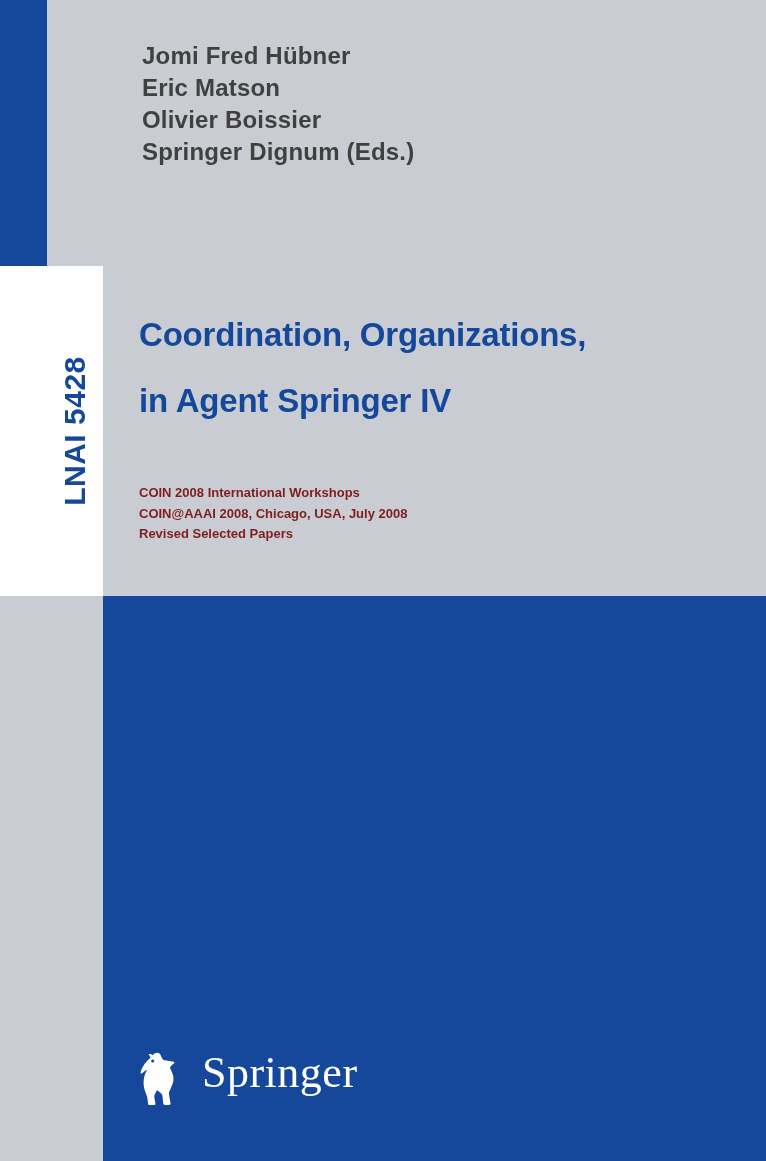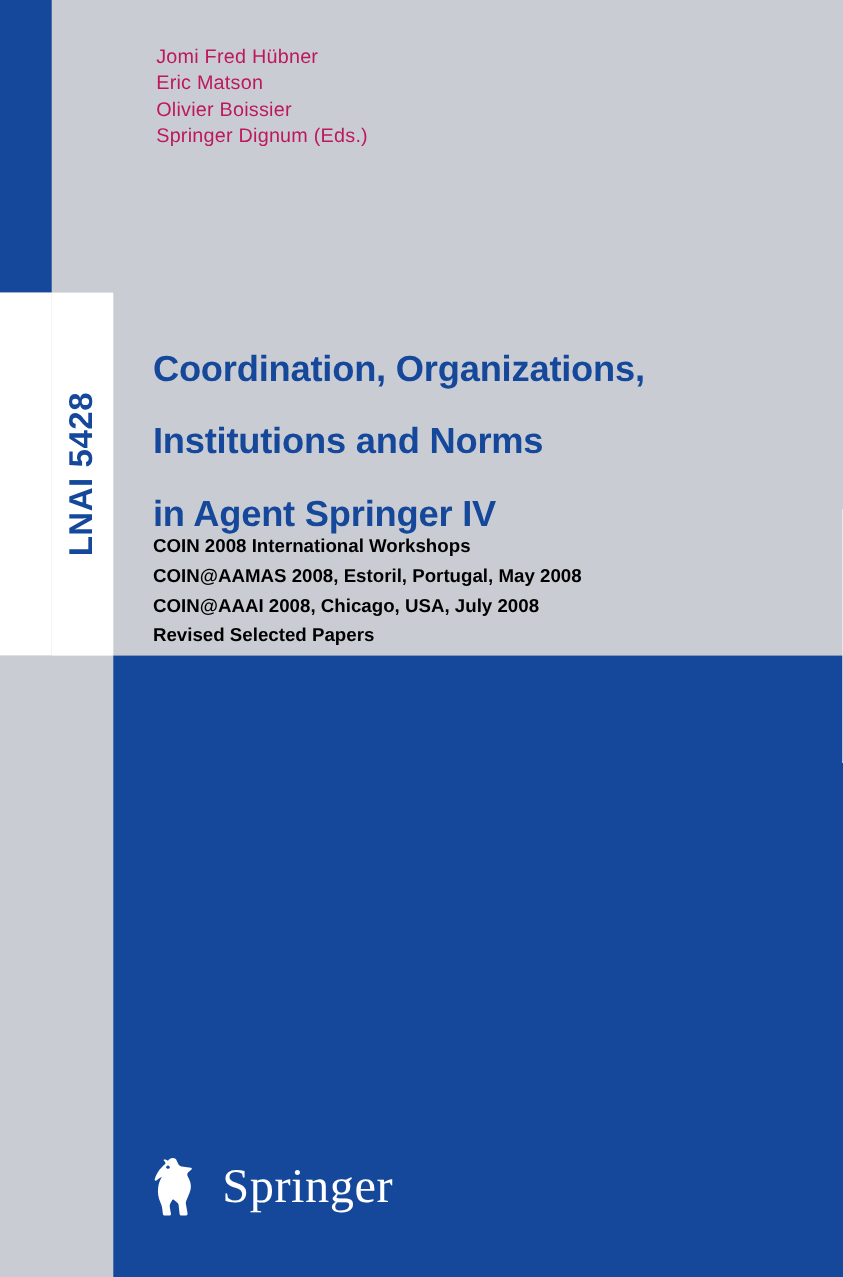--- a/index.html
+++ b/index.html
@@ -68,23 +68,23 @@
     letter-spacing: 0.5px;
   }
   
   .authors {
     position: absolute;
     left: 142px;
     top: 40px;
     width: 560px;
   }
   .author {
-    font-size: 18px;
-    font-weight: normal;
-    color: #be185d;
+    font-size: 24px;
+    font-weight: bold;
+    color: #404040;
     line-height: 1.33;
     letter-spacing: 0.2px;
   }
   
   .blue-panel {
     position: absolute;
     left: 103px;
     top: 596px;
     width: 663px;
     height: 565px;
@@ -105,32 +105,32 @@
     letter-spacing: -0.2px;
     margin-top: 20px;
   }
   .subtitle-block {
     position: absolute;
     left: 139px;
     top: 483px;
     width: 600px;
   }
   .subtitle-line {
-    font-size: 17px;
+    font-size: 13px;
     font-weight: bold;
-    color: #000000;
+    color: #7f1d1d;
     line-height: 1.59;
   }
   
   .springer {
     position: absolute;
     left: 128px;
     bottom: 52px;
     display: flex;
-    align-items: center;
+    align-items: flex-start;
     gap: 12px;
   }
   .springer-logo {
     width: 62px;
     height: 62px;
     display: block;
   }
   .springer-word {
     font-size: 44px;
     color: #ffffff;
@@ -154,27 +154,25 @@
 
   <div class="authors">
     <div class="author">Jomi Fred Hübner</div>
     <div class="author">Eric Matson</div>
     <div class="author">Olivier Boissier</div>
     <div class="author">Springer Dignum (Eds.)</div>
   </div>
 
   <div class="title-block">
     <div class="title-line">Coordination, Organizations,</div>
-    <div class="title-line">Institutions and Norms</div>
     <div class="title-line">in Agent Springer IV</div>
   </div>
 
   <div class="subtitle-block">
     <div class="subtitle-line">COIN 2008 International Workshops</div>
-    <div class="subtitle-line">COIN@AAMAS 2008, Estoril, Portugal, May 2008</div>
     <div class="subtitle-line">COIN@AAAI 2008, Chicago, USA, July 2008</div>
     <div class="subtitle-line">Revised Selected Papers</div>
   </div>
 
   <div class="blue-panel"></div>
 
   <div class="springer">
     <svg class="springer-logo" viewBox="0 0 64 64">
       <path fill="#ffffff" d="M30 6c-2 0-3.5 1.2-4.6 2.6-1.1-1.1-2.4-1.6-3.6-1.3-.4.1-.5.6-.2.9 1 .9 1.5 2 1.6 3.1-2.6 2-5.4 4.9-7.6 8.6-1.4 2.4-2.2 4.5-2.6 6.3-.2.9.9 1.5 1.6.9 1.6-1.5 3.4-2.8 5.2-3.7-1.8 3-3 6.3-3.5 9.9-.7 5.2.2 10.3 2.3 14.9.8 1.8 1.3 3.5 1.5 5.2l.6 5.1c.1.8.7 1.4 1.5 1.4h4.7c.9 0 1.6-.8 1.4-1.7l-1.1-6.3c-.2-1.1 0-2.2.5-3.2l1.7-3.2c.3-.6 1.1-.7 1.6-.3l3.3 2.8c.7.6 1.1 1.4 1.2 2.3l.9 8.1c.1.8.7 1.4 1.5 1.4h4.6c.9 0 1.6-.8 1.4-1.7l-1.6-9c-.2-1-.1-2 .3-2.9l3.2-7.6c1.7-4 1.6-8.5-.3-12.4l-1.6-3.3c-.6-1.2-.3-2.6.7-3.5l3-2.7c.6-.5.3-1.5-.5-1.6l-8.9-1.3c-1.3-.2-2.4-1-3-2.2l-1.4-2.8C33.5 7 31.9 6 30 6z"></path>
       <circle cx="25.5" cy="14.5" r="1.6" fill="#15489a"></circle>

